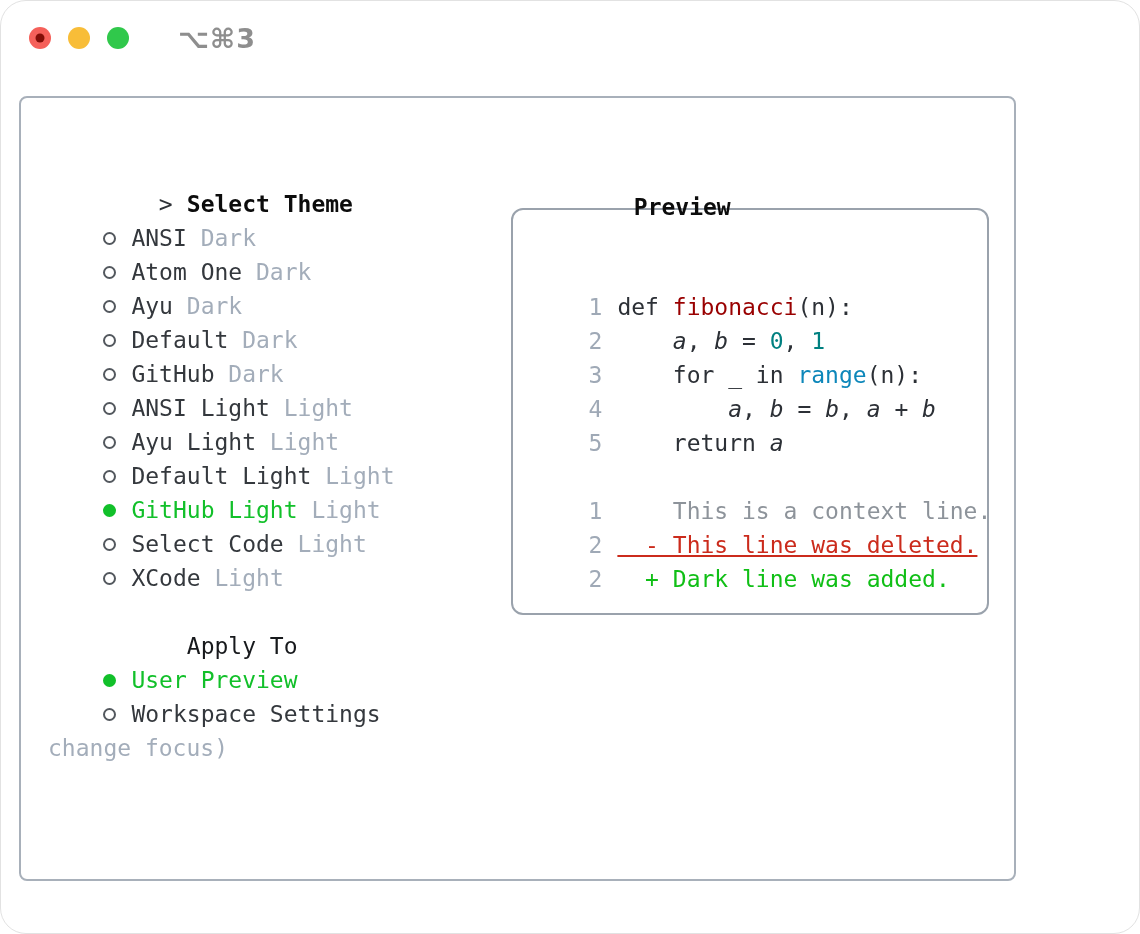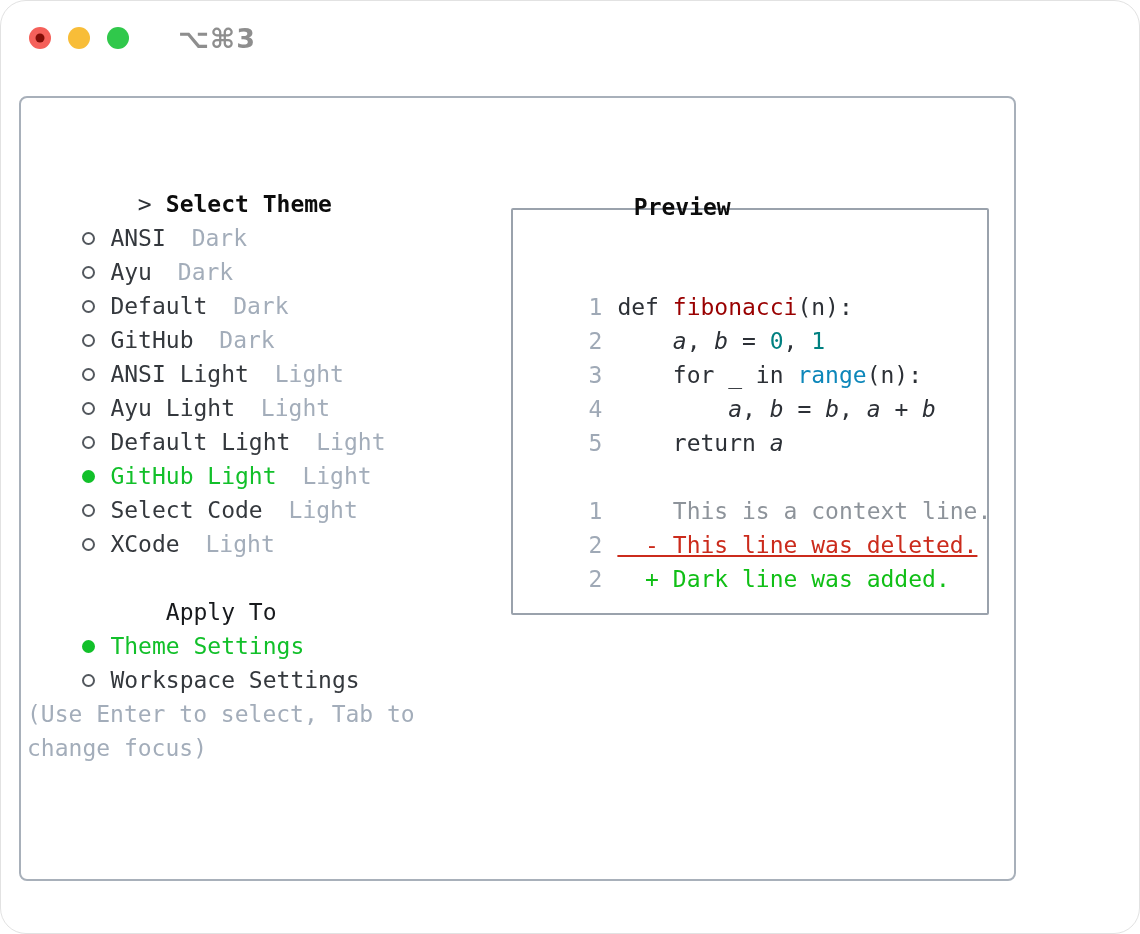--- a/index.html
+++ b/index.html
@@ -31,42 +31,42 @@
     font-size: 27px; font-weight: bold; color: #8e8e8e;
     margin-left: 32px; letter-spacing: 1px;
   }
   
   .panel {
     position: absolute; left: 18px; top: 95px; width: 997px; height: 785px;
     border: 2px solid #a8b0ba; border-radius: 8px; background: #fff;
   }
   .row { height: 34px; line-height: 34px; font-size: 23px; white-space: pre; }
   
-  .left-col { position: absolute; left: 6px; top: 55px; width: 440px; }
+  .left-col { position: absolute; left: 27px; top: 55px; width: 440px; }
   .prefix { display: inline-block; width: 28px; }
   .ring {
     display: inline-block; width: 13px; height: 13px; border-radius: 50%;
     border: 2px solid #53585e; vertical-align: 1px;
   }
   .ring.selected { background: var(--accent-green); border-color: var(--accent-green); }
   .hdr { font-weight: bold; color: #0c0c0c; }
   .prompt-char { color: #2f3338; font-weight: normal; }
   .theme-name { color: #34383d; }
   .theme-name.selected { color: var(--accent-green); }
-  .theme-variant { color: var(--muted); margin-left: 12px; }
+  .theme-variant { color: var(--muted); }
   .apply-hdr { color: #17191c; margin-top: 34px; }
   .apply-name { color: #34383d; }
   .apply-name.selected { color: var(--accent-green); }
   .help { color: var(--muted); margin-top: 34px; }
   
   .right-col { position: absolute; left: 484px; top: 58px; width: 505px; }
   .preview-box {
     margin-left: 6px; margin-top: 18px;
     width: 478px; height: 407px;
-    border: 2px solid #9aa2ac; border-radius: 2px; background: #fff;
+    border: 2px solid #9aa2ac; border-radius: 12px; background: #fff;
     padding: 46px 0 0 20px; overflow: hidden;
   }
   .code-row .num, .diff-row .num {
     display: inline-block; width: 29px; color: var(--linenum);
   }
   .tok-code   { color: var(--code-fg); }
   .tok-title  { color: var(--code-title); }
   .tok-number { color: var(--code-number); }
   .tok-builtin{ color: var(--code-builtin); margin-top: 40px; }
   .tok-var    { color: var(--code-fg); font-style: italic; }
@@ -95,20 +95,23 @@
     <div class="left-col">
       <div class="row">
         <span class="prefix prompt-char">&gt;</span><span class="hdr">Select Theme</span>
       </div>
 
       <div id="theme-list">
   <div class="row">
     <span class="prefix"><span class="ring"></span></span><span class="theme-name">ANSI</span><span class="theme-variant"> Dark</span>
   </div>
 
+  <div class="row">
+    <span class="prefix"><span class="ring"></span></span><span class="theme-name">Atom One</span><span class="theme-variant"> Dark</span>
+  </div>
 
   <div class="row">
     <span class="prefix"><span class="ring"></span></span><span class="theme-name">Ayu</span><span class="theme-variant"> Dark</span>
   </div>
 
   <div class="row">
     <span class="prefix"><span class="ring"></span></span><span class="theme-name">Default</span><span class="theme-variant"> Dark</span>
   </div>
 
 
@@ -140,30 +143,29 @@
     <span class="prefix"><span class="ring"></span></span><span class="theme-name">XCode</span><span class="theme-variant"> Light</span>
   </div>
 </div>
 
       <div class="row apply-hdr">
         <span class="prefix"> </span><span>Apply To</span>
       </div>
 
       <div id="apply-list">
   <div class="row">
-    <span class="prefix"><span class="ring selected"></span></span><span class="apply-name selected">Theme Settings</span>
+    <span class="prefix"><span class="ring selected"></span></span><span class="apply-name selected">User Preview</span>
   </div>
 
   <div class="row">
     <span class="prefix"><span class="ring"></span></span><span class="apply-name">Workspace Settings</span>
   </div>
 </div>
 
       <div id="help-text" class="help">
-          <div class="row">(Use Enter to select, Tab to</div>
           <div class="row">change focus)</div>
         </div>
     </div>
 
     <div class="right-col">
       <div class="row hdr" style="margin-left:18px;">
         <span>Preview</span>
       </div>
 
       <div class="preview-box">

